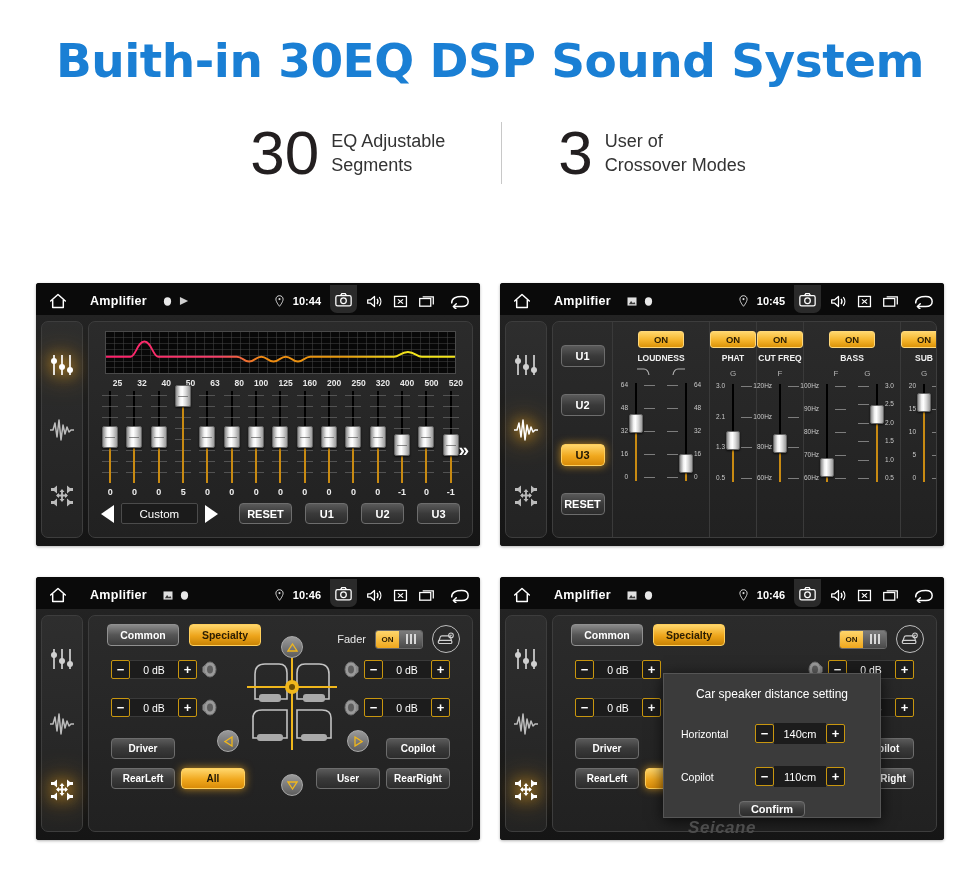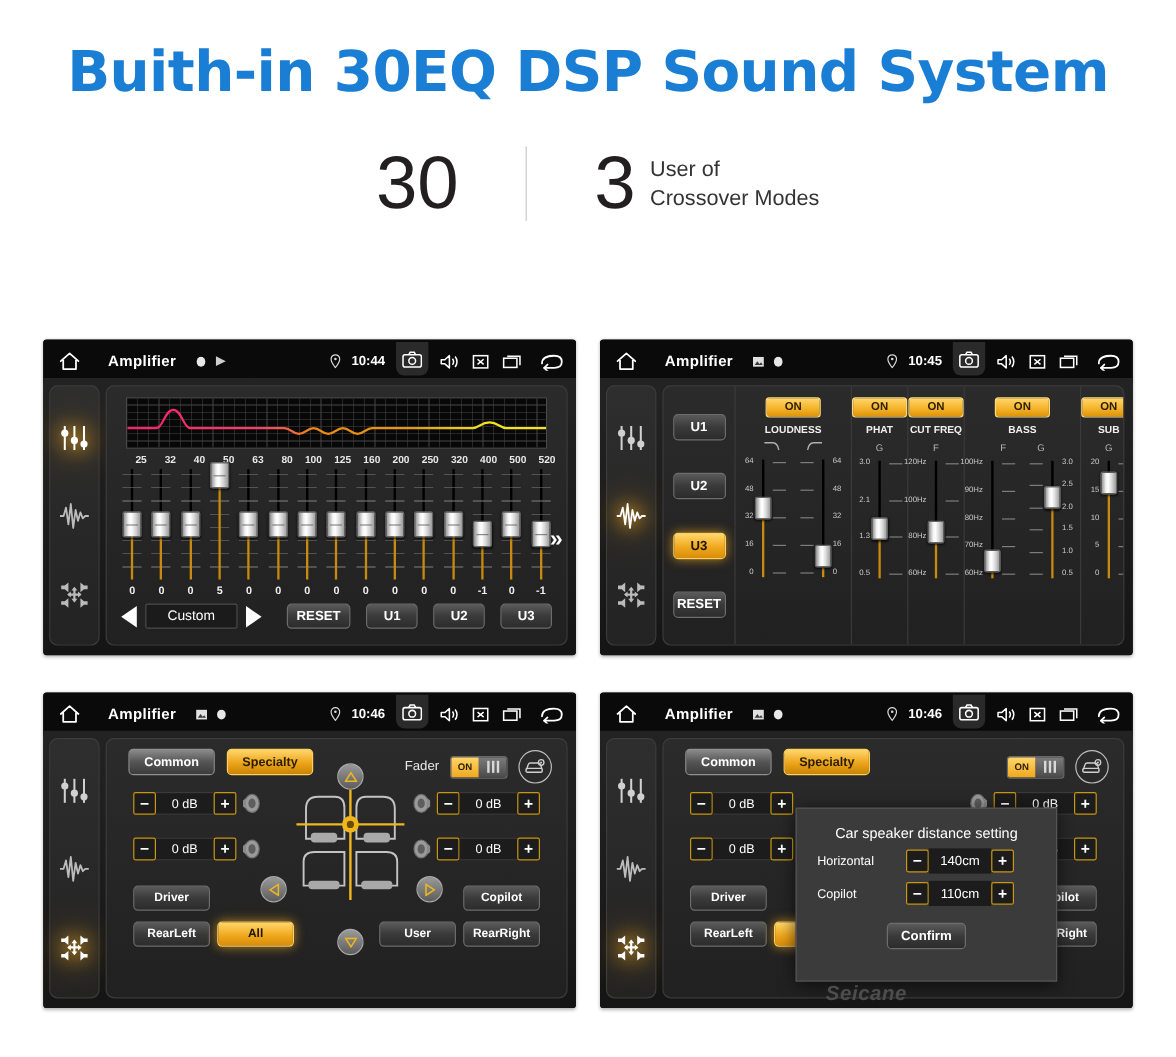--- a/index.html
+++ b/index.html
@@ -308,21 +308,21 @@
   .seatsvg { position: absolute; left: 148px; top: 4px; }
   .modal {
     position: absolute; left: 110px; top: 57px;
     width: 218px; height: 145px;
     background: #3b3b3b; border: 1px solid #555;
     box-shadow: 0 3px 14px rgba(0,0,0,.7);
     display: flex; flex-direction: column; align-items: center;
     padding-top: 13px;
   }
   .modal-title { color: #fff; font-size: 12px; }
-  .modal-row { display: flex; align-items: center; gap: 12px; margin-top: 6px; width: 182px; }
+  .modal-row { display: flex; align-items: center; gap: 12px; margin-top: 22px; width: 182px; }
   .modal-lbl { color: #fff; font-size: 10.5px; width: 62px; }
   .modal-val {
     width: 52px; height: 21px; background: #1c1c1c; color: #fff;
     font-size: 11px; display: flex; align-items: center; justify-content: center;
   }
   .confirm {
     width: 66px; height: 22px; margin-top: 14px; font-size: 11px;
   }
 
   .watermark {
@@ -332,20 +332,24 @@
   }
 </style>
 </head>
 <body>
 
 <h1 class="headline">Buith-in 30EQ DSP Sound System</h1>
 
 <div class="stats">
   <div class="stat first">
     <div class="stat-num">30</div>
+    <div class="stat-txt">
+      <div>EQ Adjustable</div>
+      <div>Segments</div>
+    </div>
   </div>
   <div class="stat-div"></div>
   <div class="stat">
     <div class="stat-num">3</div>
     <div class="stat-txt">
       <div>User of</div>
       <div>Crossover Modes</div>
     </div>
   </div>
 </div>

